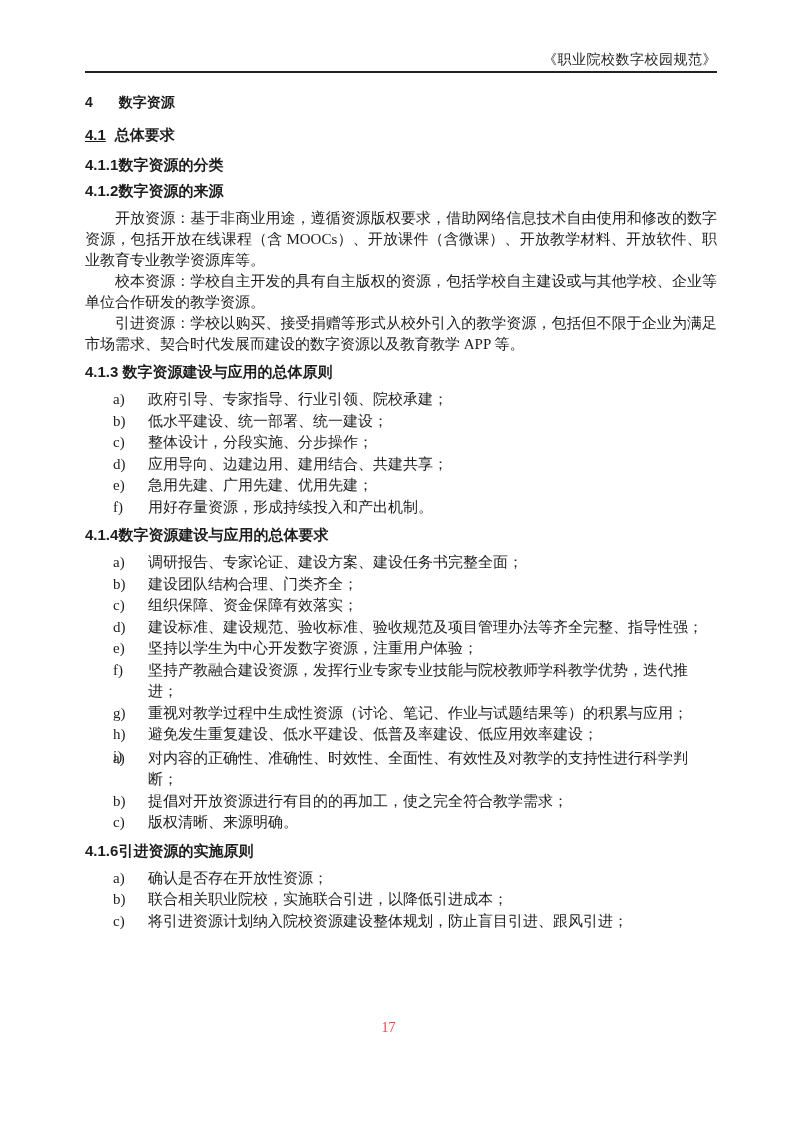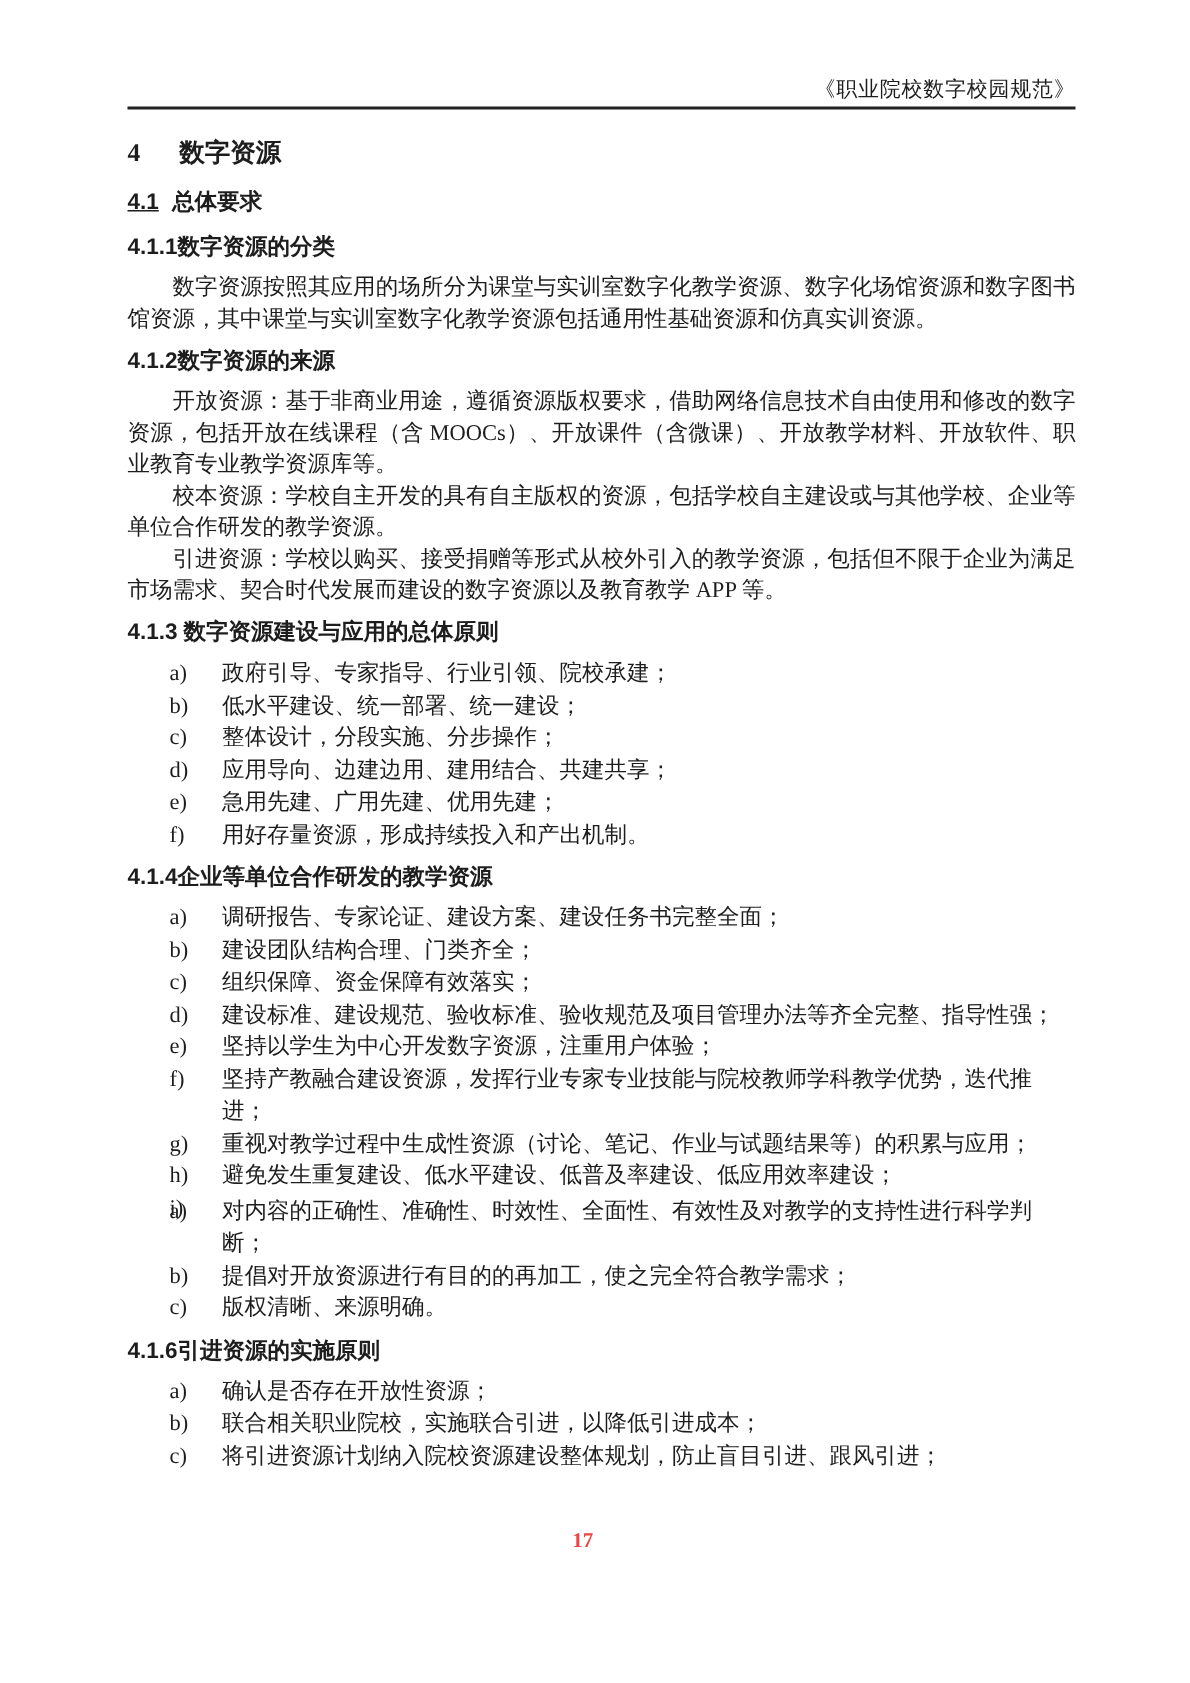--- a/index.html
+++ b/index.html
@@ -30,23 +30,23 @@
     right: 76px;
     border-top: 2px solid #222222;
   }
   .content {
     position: absolute;
     top: 86px;
     left: 85px;
     width: 632px;
   }
   .h1 {
-    font-family: Liberation Serif, serif;
+    font-family: Liberation Sans, sans-serif;
     font-weight: bold;
-    font-size: 17px;
+    font-size: 14px;
     line-height: 20px;
     margin: 6px 0 14px 0;
   }
   .h1 .hnum { margin-right: 26px; }
   .h2 {
     font-family: "Liberation Sans", "DejaVu Sans", sans-serif;
     font-weight: bold;
     font-size: 15px;
     line-height: 18px;
     margin: 0 0 12px 0;
@@ -83,21 +83,20 @@
     top: 0;
   }
   .footer {
     position: absolute;
     top: 1020px;
     left: 0;
     right: 16px;
     text-align: center;
     font-size: 14px;
     color: #ef4444;
-    font-weight: bold;
   }
 </style>
 </head>
 <body>
 
 <div class="page">
 
   <div class="running-header">
     <span>《职业院校数字校园规范》</span>
   </div>
@@ -109,21 +108,20 @@
       <span class="hnum">4</span><span>数字资源</span>
     </div>
 
     <div class="h2">
       <span class="hnum">4.1</span><span>总体要求</span>
     </div>
 
     <div class="h3">
       <span class="hnum">4.1.1</span><span>数字资源的分类</span>
     </div>
-    <p class="body">数字资源按照其应用的场所分为课堂与实训室数字化教学资源、数字化场馆资源和数字图书馆资源，其中课堂与实训室数字化教学资源包括通用性基础资源和仿真实训资源。</p>
 
     <div class="h3">
       <span class="hnum">4.1.2</span><span>数字资源的来源</span>
     </div>
     <p class="body">开放资源：基于非商业用途，遵循资源版权要求，借助网络信息技术自由使用和修改的数字资源，包括开放在线课程（含 MOOCs）、开放课件（含微课）、开放教学材料、开放软件、职业教育专业教学资源库等。</p>
     <p class="body">校本资源：学校自主开发的具有自主版权的资源，包括学校自主建设或与其他学校、企业等单位合作研发的教学资源。</p>
     <p class="body">引进资源：学校以购买、接受捐赠等形式从校外引入的教学资源，包括但不限于企业为满足市场需求、契合时代发展而建设的数字资源以及教育教学 APP 等。</p>
 
     <div class="h3">
       <span class="hnum tight">4.1.3</span><span>数字资源建设与应用的总体原则</span>
@@ -131,21 +129,21 @@
     <div class="list">
       <div class="li"><span class="lbl">a)</span><span class="txt">政府引导、专家指导、行业引领、院校承建；</span></div>
       <div class="li"><span class="lbl">b)</span><span class="txt">低水平建设、统一部署、统一建设；</span></div>
       <div class="li"><span class="lbl">c)</span><span class="txt">整体设计，分段实施、分步操作；</span></div>
       <div class="li"><span class="lbl">d)</span><span class="txt">应用导向、边建边用、建用结合、共建共享；</span></div>
       <div class="li"><span class="lbl">e)</span><span class="txt">急用先建、广用先建、优用先建；</span></div>
       <div class="li"><span class="lbl">f)</span><span class="txt">用好存量资源，形成持续投入和产出机制。</span></div>
     </div>
 
     <div class="h3">
-      <span class="hnum">4.1.4</span><span>企业等单位合作研发的教学资源</span>
+      <span class="hnum">4.1.4</span><span>数字资源建设与应用的总体要求</span>
     </div>
     <div class="list">
       <div class="li"><span class="lbl">a)</span><span class="txt">调研报告、专家论证、建设方案、建设任务书完整全面；</span></div>
       <div class="li"><span class="lbl">b)</span><span class="txt">建设团队结构合理、门类齐全；</span></div>
       <div class="li"><span class="lbl">c)</span><span class="txt">组织保障、资金保障有效落实；</span></div>
       <div class="li"><span class="lbl">d)</span><span class="txt">建设标准、建设规范、验收标准、验收规范及项目管理办法等齐全完整、指导性强；</span></div>
       <div class="li"><span class="lbl">e)</span><span class="txt">坚持以学生为中心开发数字资源，注重用户体验；</span></div>
       <div class="li"><span class="lbl">f)</span><span class="txt">坚持产教融合建设资源，发挥行业专家专业技能与院校教师学科教学优势，迭代推进；</span></div>
       <div class="li"><span class="lbl">g)</span><span class="txt">重视对教学过程中生成性资源（讨论、笔记、作业与试题结果等）的积累与应用；</span></div>
       <div class="li"><span class="lbl">h)</span><span class="txt">避免发生重复建设、低水平建设、低普及率建设、低应用效率建设；</span></div>

